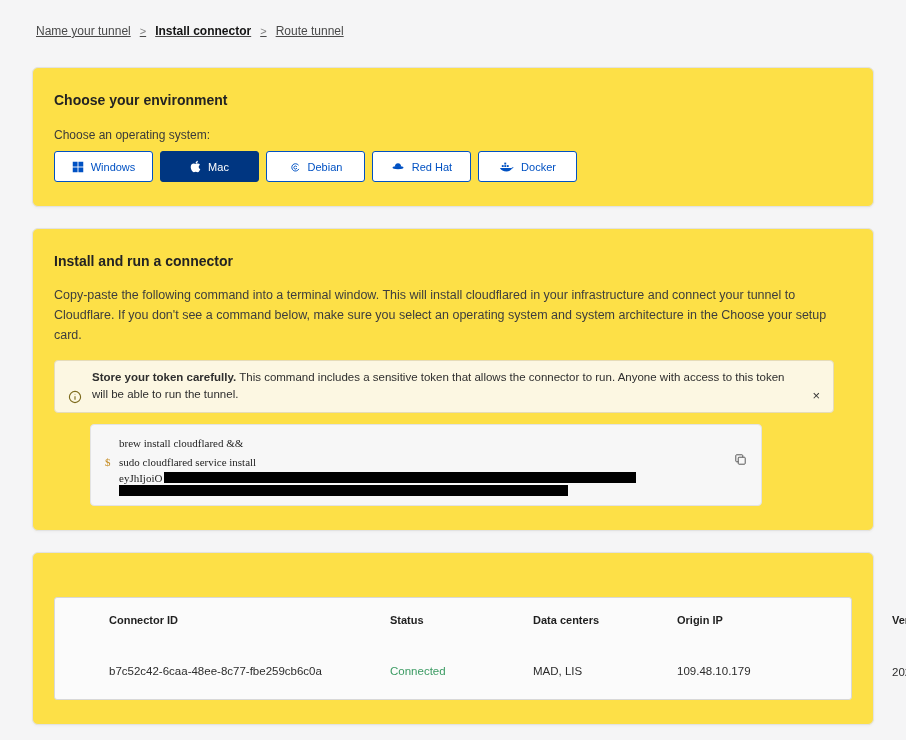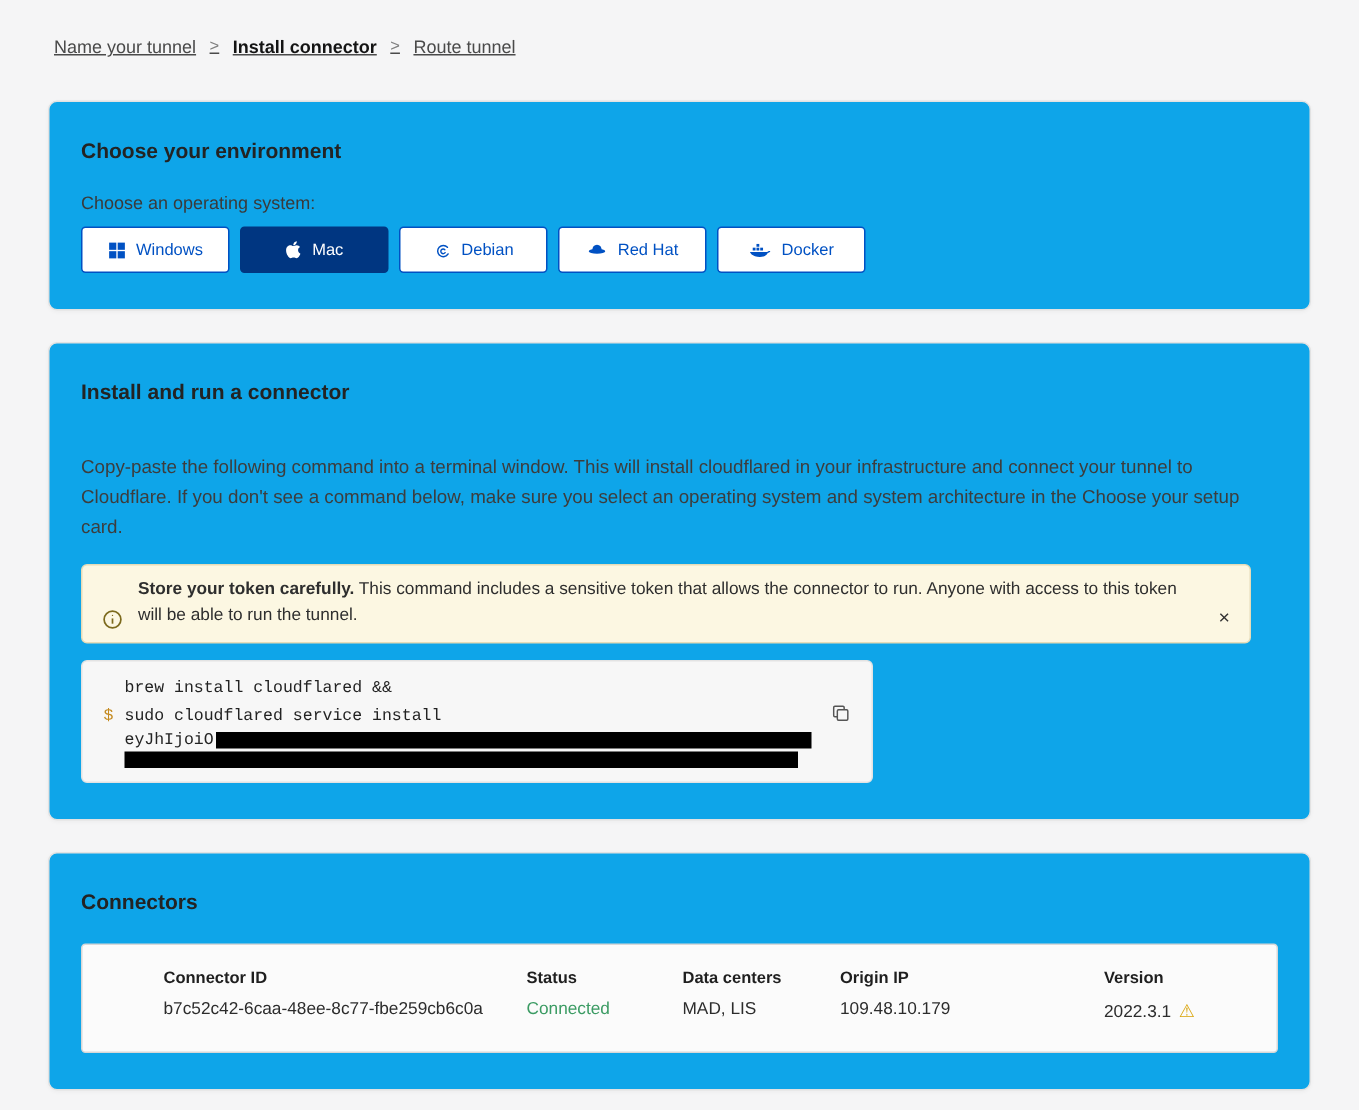--- a/index.html
+++ b/index.html
@@ -14,70 +14,70 @@
 
   
   .breadcrumb { padding:24px 4px 0; display:flex; align-items:center; gap:9px; font-size:12px; color:#4a4a4a;text-decoration:underline; }
   .crumb { cursor:default; }
   .crumb.link { cursor:pointer; }
   .crumb.active { font-weight:bold; color:#141414; }
   .sep { color:#808080; font-size:11px; }
 
   
   .card {
-    background:#0ea5e9; border:1px solid #e2e2e2; border-radius:6px;
+    background:#fde047; border:1px solid #e2e2e2; border-radius:6px;
     box-shadow:0 1px 3px rgba(0,0,0,.04);
     padding:24px 21px 24px; margin-top:21px;
   }
   .card-environment { margin-top:29px; }
   .card h2 { font-size:14px; color:#232323; font-weight:bold; }
 
   
   .os-label { font-size:12px; color:#3a3a3a; margin:20px 0 9px; }
   .os-row { display:flex; gap:7px; }
   .os-btn {
     height:31px; min-width:99px; padding:0 12px;
     display:inline-flex; align-items:center; justify-content:center; gap:7px;
     background:#fff; border:1px solid var(--primary-blue,#0051c3); border-radius:3px;
     color:var(--primary-blue,#0051c3); font-size:11px; font-family:inherit; cursor:pointer;
   }
   .os-btn.selected { background:var(--selected-os-blue,#003681); border-color:var(--selected-os-blue,#003681); color:#fff; }
   .os-icon { display:inline-flex; align-items:center; }
 
   
-  .desc { font-size:12.5px; line-height:1.6; color:#3d3d3d; margin:32px 0 15px; }
+  .desc { font-size:12.5px; line-height:1.6; color:#3d3d3d; margin:16px 0 15px; }
   .alert {
     width:780px; display:flex; align-items:flex-end; gap:10px;
     background:var(--alert-bg,#fcf7e2); border:1px solid #e6dcb8; border-radius:4px;
     padding:8px 10px 8px 13px;
   }
   .alert-icon { color:#7c6a1d; margin-top:2px; display:inline-flex; }
   .alert-text { flex:1; font-size:11.5px; line-height:1.5; color:#2e2e2e; }
   .alert-close { background:none; border:none; font-size:13px; line-height:1; color:#333; cursor:pointer; padding:2px 3px; margin-left:4px; font-family:inherit; }
 
   .terminal {
-    position:relative; width:528px; margin-top:11px;
+    position:relative; width:672px; margin-top:11px;
     background:#f7f7f7; border:1px solid #e3e3e3; border-radius:4px;
     padding:9px 40px 9px 14px;
-    font-family:Liberation Mono, monospace; font-size:11px; color:#232323;
+    font-family:Liberation Serif, serif; font-size:11px; color:#232323;margin-left:36px;
   }
   .term-row { display:flex; align-items:center; }
   .term-row.cmd { line-height:19px; }
   .term-row.tok { line-height:12px; }
   .prompt { width:14px; flex:none; color:var(--terminal-prompt,#c48a1f); }
   .redact { display:inline-block; background:#000; height:11px; }
   .bar1 { width:472px; margin-left:2px; }
   .bar2 { width:449px; margin-top:1px; }
   .copy-btn { position:absolute; right:12px; top:26px; background:none; border:none; cursor:pointer; padding:2px; color:#555; }
 
   
   .connectors-table {
     margin-top:20px; border:1px solid #d8d8d8; border-radius:3px; background:#fbfbfb;
     padding:16px 16px 20px 54px;
-    display:grid; grid-template-columns:242px 104px 105px 176px 1fr; row-gap:9px;
+    display:grid; grid-template-columns:242px 104px 105px 176px 1fr; row-gap:9px;gap:39px;
   }
   .th { font-size:11px; font-weight:bold; color:#1f1f1f; }
   .td { font-size:11.5px; color:#2c2c2c; }
   .status-connected { color:var(--success-green,#3b9b63); }
   .warn-icon { color:var(--warning-yellow,#d9a40a); margin-left:5px; font-size:12px; }
 
   
   .next-btn {
     margin-top:26px; width:65px; height:29px;
     background:var(--primary-blue,#0051c3); color:#fff;
@@ -202,21 +202,20 @@
               <rect x="5.2" y="5.2" width="8.6" height="8.6" rx="1"></rect>
               <path d="M10.8 5.2 V3.2 a1 1 0 0 0 -1 -1 H3.2 a1 1 0 0 0 -1 1 v6.6 a1 1 0 0 0 1 1 h2"></path>
             </svg>
         </span>
       </button>
     </div>
   </section>
 
   
   <section class="card card-connectors">
-    <h2>Connectors</h2>
     <div class="connectors-table">
       <span class="th">Connector ID</span>
       <span class="th">Status</span>
       <span class="th">Data centers</span>
       <span class="th">Origin IP</span>
       <span class="th">Version</span>
 
       <span class="td">b7c52c42-6caa-48ee-8c77-fbe259cb6c0a</span>
       <span class="td status-connected">Connected</span>
       <span class="td">MAD, LIS</span>

